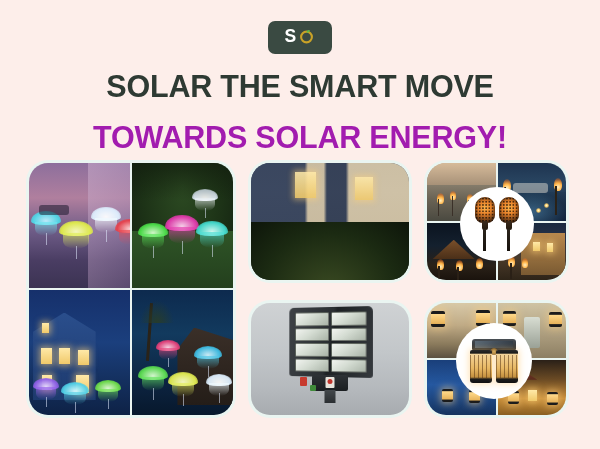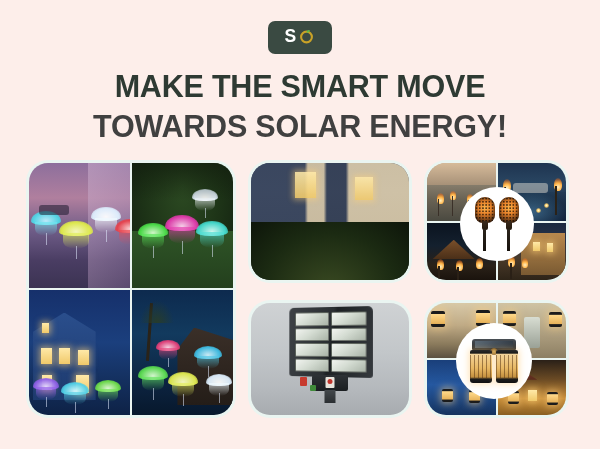--- a/index.html
+++ b/index.html
@@ -61,23 +61,23 @@
   .headline-line1 {
     font-size: 30.5px;
     font-weight: 700;
     color: #2e3a33;
     letter-spacing: -0.2px;
     white-space: nowrap;
   }
   .headline-line2 {
     font-size: 30.5px;
     font-weight: 700;
-    color: #404040;
+    color: #a21caf;
     letter-spacing: -0.2px;
-    margin-top: 8px;
+    margin-top: 19px;
     white-space: nowrap;
   }
 
   
   .gallery {
     position: absolute;
     left: 26px;
     top: 160px;
     width: 548px;
     height: 258px;
@@ -364,21 +364,21 @@
     <div class="logo-text">
       <span>S</span><span class="logo-o"><svg width="15" height="15" viewBox="0 0 15 15">
             <circle cx="7.5" cy="8" r="5.4" fill="none" stroke="#c9a227" stroke-width="2.1"></circle>
             <path d="M7.6 3.4 C 7.6 1.4, 9.6 0.8, 10.8 1.2 C 10.6 3.0, 9.2 3.9, 7.6 3.6 Z" fill="#5fbf4a"></path>
           </svg></span>
     </div>
   </div>
 </div>
 
 <div class="headline">
-  <div class="headline-line1">MAKE THE SMART MOVE</div>
+  <div class="headline-line1">SOLAR THE SMART MOVE</div>
   <div class="headline-line2">TOWARDS SOLAR ENERGY!</div>
 </div>
 
 <div class="gallery">
 
   <div class="col-left">
     <div class="panel panel-left">
       <div class="panel-inner grid-2x2">
 
         <div class="cell sc-beach-dusk">

